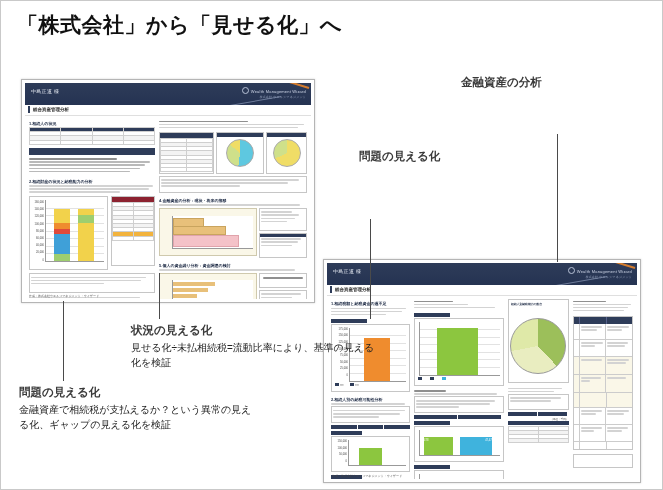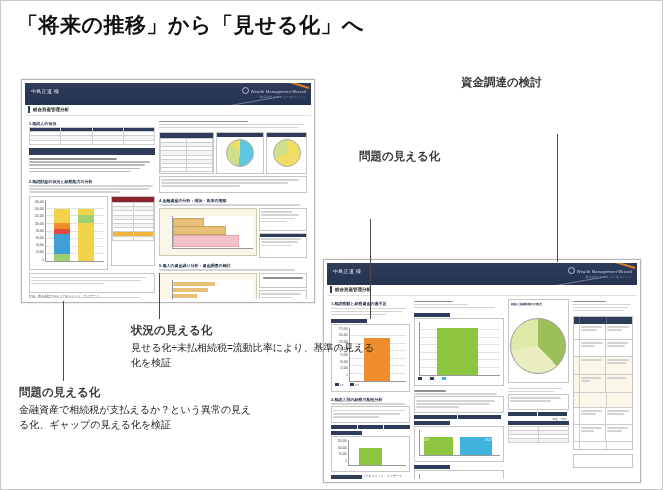--- a/index.html
+++ b/index.html
@@ -125,21 +125,21 @@
   .legend-txt{font-size:3px;color:#333;}
 
   .tiny{font-size:3px;color:#444;}
   .tinyb{font-size:3.2px;color:#222;font-weight:bold;}
 </style>
 </head>
 <body>
 
 <div id="frame">
 
-  <div id="title">「将来の推移」から「見せる化」へ</div>
+  <div id="title">「株式会社」から「見せる化」へ</div>
 
   <div class="doc" id="doc-left">
     <div class="doc-inner">
 
       <div class="doc-head">
 
         <div class="slash2"></div>
         <div class="slash3"></div>
         <div class="doc-title">中島正道 様</div>
         <div class="logo">
@@ -678,21 +678,21 @@
       <div style="position:absolute;left:5px;bottom:1px;" class="tiny">作成：株式会社ウエルスマネジメント・ウィザード</div>
     </div>
   </div>
 
   <div class="leader" style="left:556px;top:133px;height:128px;"></div>
   <div class="leader" style="left:369px;top:218px;height:100px;"></div>
   <div class="leader" style="left:158px;top:272px;height:46px;"></div>
   <div class="leader" style="left:62px;top:300px;height:80px;"></div>
 
   <div class="callout" id="callout-chie">
-    <div class="c-head">資金調達の検討</div>
+    <div class="c-head">金融資産の分析</div>
   </div>
 
   <div class="callout" id="callout-mondai-r">
     <div class="c-head">問題の見える化</div>
   </div>
 
   <div class="callout" id="callout-joukyou">
     <div class="c-head">状況の見える化</div>
     <div class="c-body">見せる化÷未払相続税=流動比率により、基準の見える化を検証</div>
   </div>

